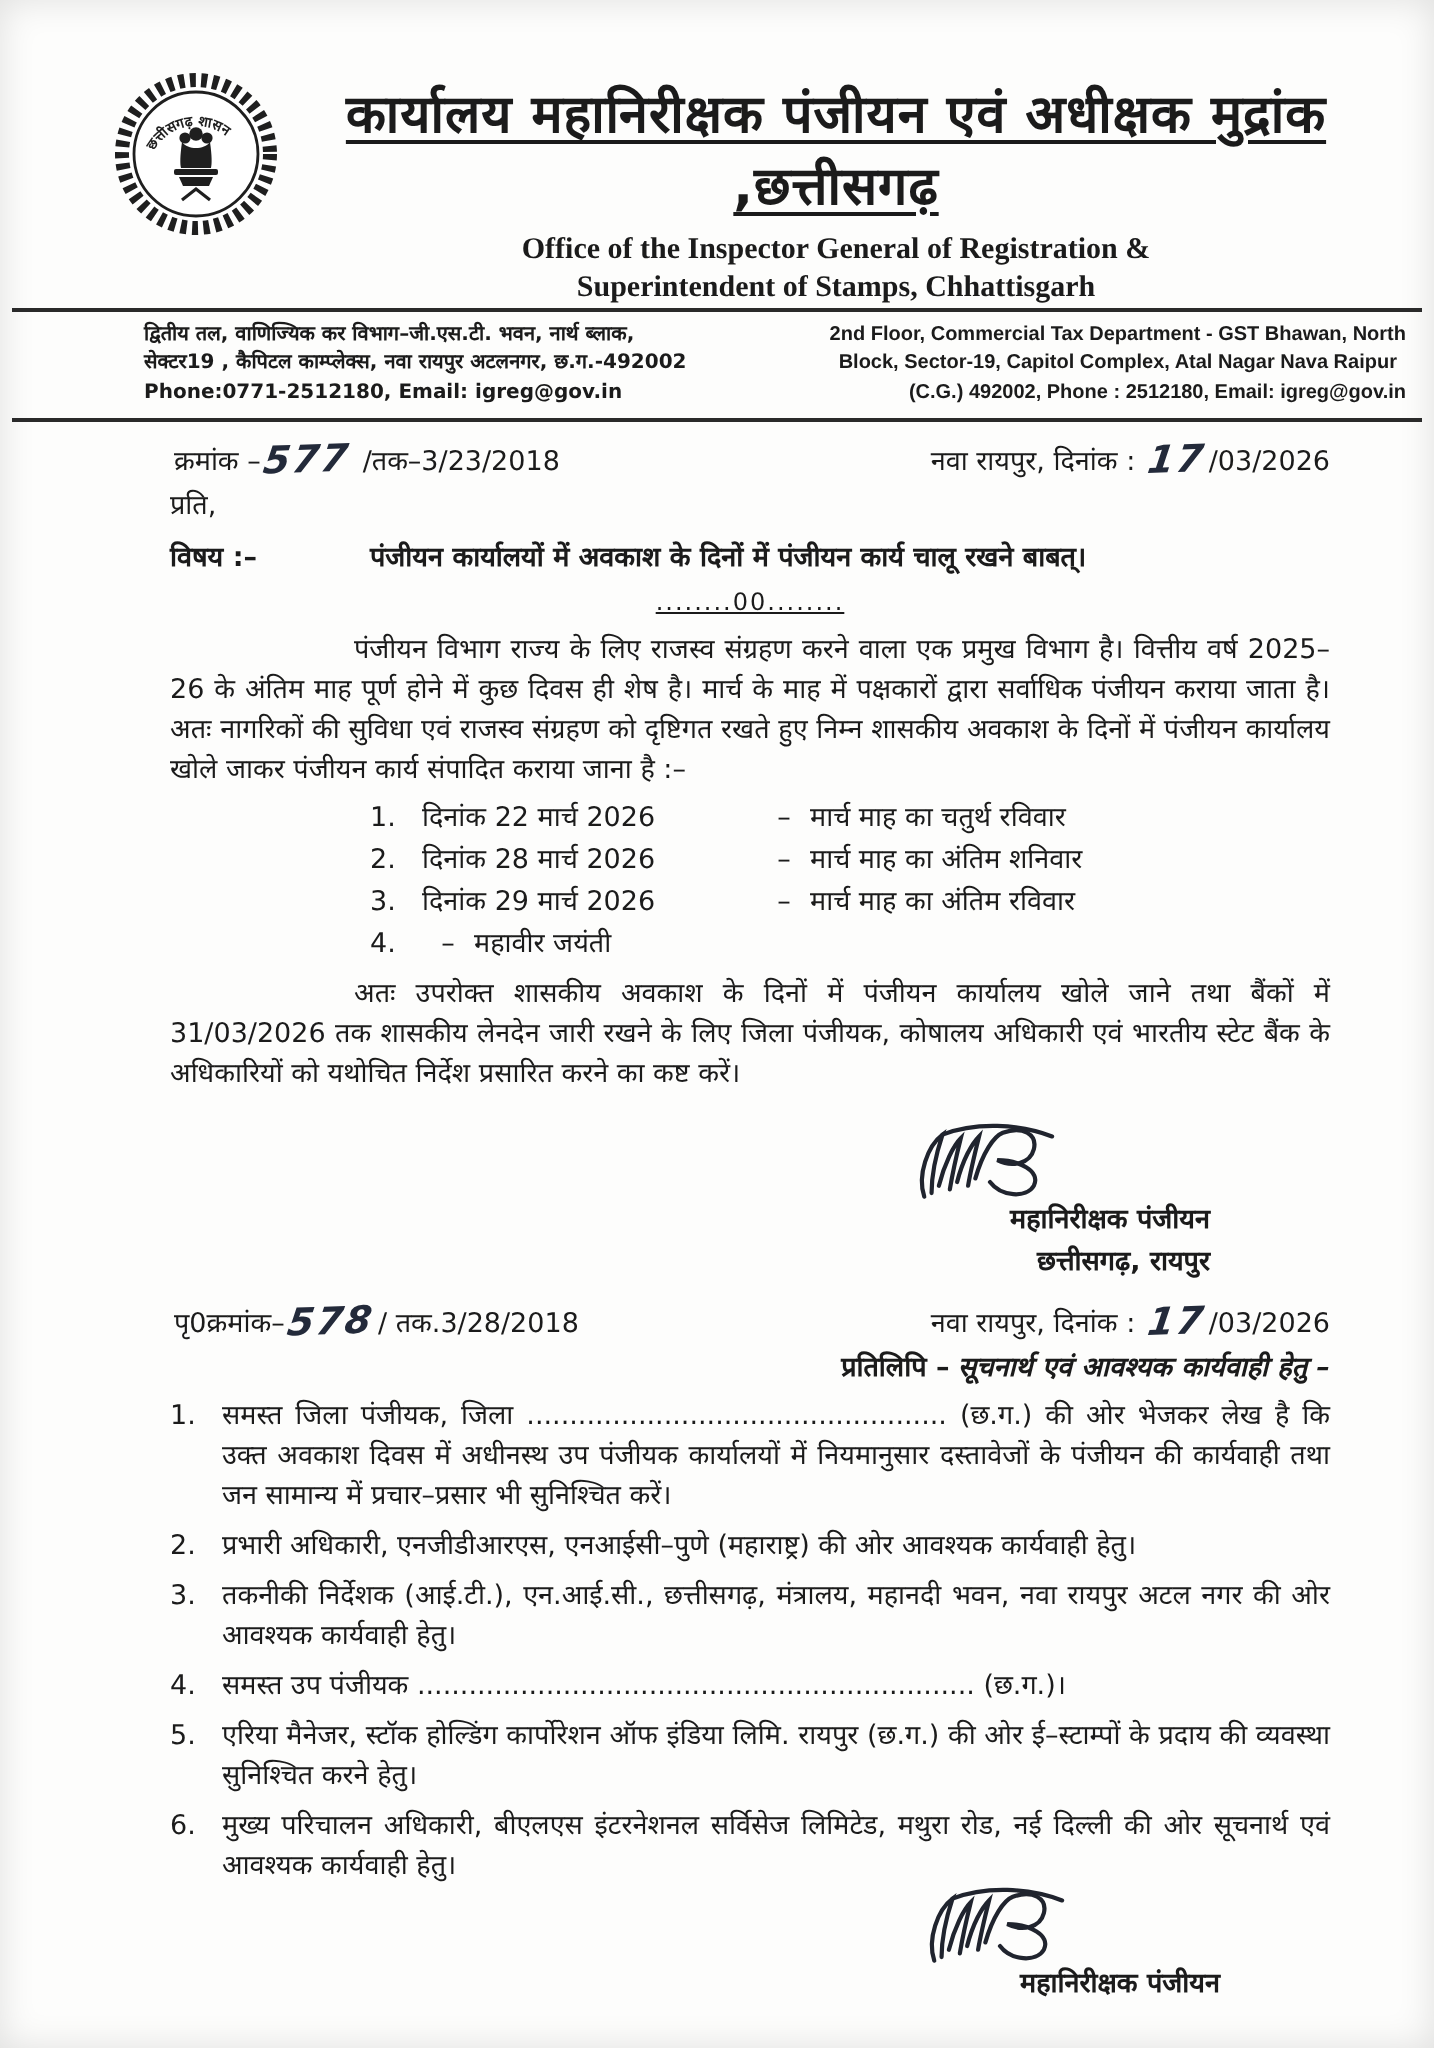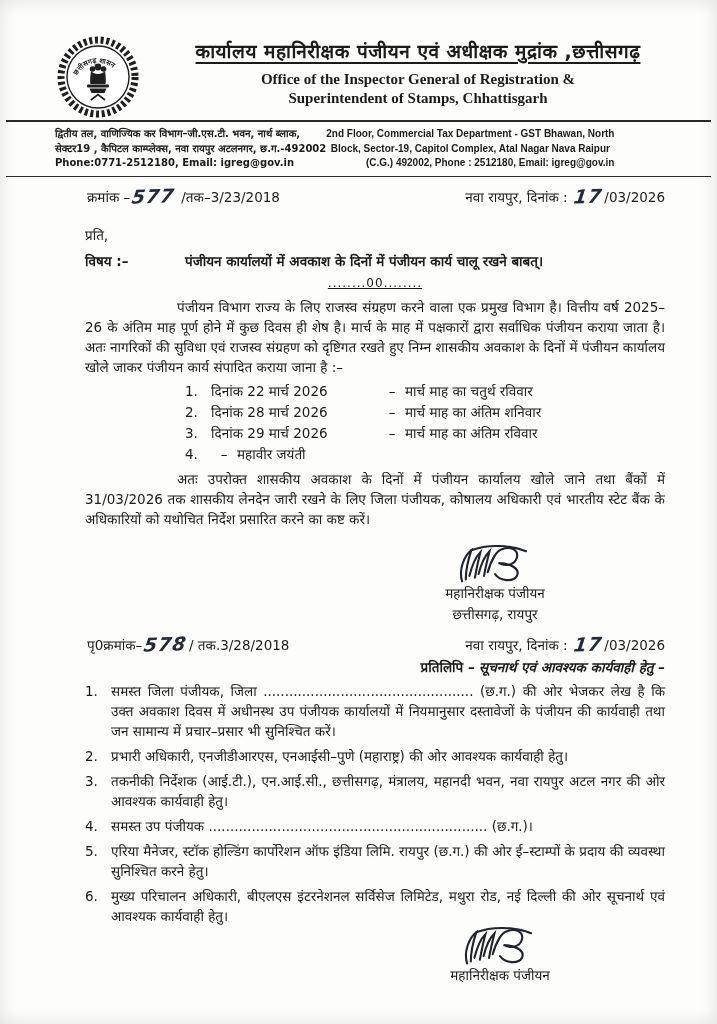--- a/index.html
+++ b/index.html
@@ -13,56 +13,56 @@
     color:#1b1b1b;
     overflow:hidden;
     box-sizing:border-box;
     padding-top:34px;
   }
   
   .header{display:flex;align-items:flex-start;padding:0 40px 0 55px;}
   .emblem{width:86px;height:86px;flex:0 0 86px;margin-right:18px;}
   .titles{flex:1;text-align:center;padding-top:4px;}
   .title-hi{
-    font-size:19px;font-weight:700;letter-spacing:.5px;
+    font-size:26px;font-weight:700;letter-spacing:.5px;
     text-decoration:underline;text-decoration-thickness:2px;text-underline-offset:4px;
     margin-bottom:6px;
   }
   .title-en{font-family:"Liberation Serif",serif;font-weight:700;font-size:15px;line-height:1.25;}
   .rule{height:2px;background:#2a2a2a;margin:0 6px;}
   .rule.thin{height:1.6px;}
   
-  .addresses{display:flex;padding:5px 14px 5px 55px;}
+  .addresses{display:flex;justify-content:space-between;padding:5px 14px 5px 72px;}
   .addr{font-size:10px;font-weight:700;line-height:1.45;}
   .addr-hi{text-align:left;}
   .addr-en{text-align:center;font-family:"Liberation Sans",sans-serif;}
   .addr-en .r{text-align:right;}
   
   .content{padding:0 52px 0 85px;font-size:13.5px;line-height:20px;}
   .ref-row{display:flex;justify-content:space-between;margin:8px 0 0 2px;align-items:baseline;}
   .hw{
     display:inline-block;font-style:italic;font-weight:700;font-size:19px;
     transform:skewX(-10deg) rotate(-2deg);letter-spacing:1px;color:#232a3a;
     padding:0 2px;position:relative;top:1px;
   }
-  .salutation{margin-top:18px;}
+  .salutation{margin-top:2px;}
   .addressee{margin-left:110px;line-height:21px;}
   .subject-row{display:flex;margin-top:6px;}
   .subject-label{width:100px;font-weight:700;flex:0 0 100px;}
   .subject-text{font-weight:700;}
   .separator{text-align:center;letter-spacing:1px;margin:2px 0 4px 0;font-size:12px;text-decoration:underline;}
   .para{text-align:justify;text-indent:92px;margin:0;}
   .holiday-list{margin:4px 0 4px 100px;}
   .holiday-row{display:flex;line-height:21px;}
   .holiday-row .n{width:26px;flex:0 0 26px;}
   .holiday-row .d{width:168px;flex:0 0 168px;}
   .holiday-row .dash{width:26px;flex:0 0 26px;text-align:center;}
   .para2{text-align:justify;text-indent:92px;margin-top:4px;}
   
-  .sig-block{width:220px;margin:4px 60px 0 auto;text-align:center;font-weight:400;line-height:21px;}
+  .sig-block{width:220px;margin:4px 60px 0 auto;text-align:right;font-weight:700;line-height:21px;}
   .sig-scribble{display:block;margin:0 auto -2px auto;}
   
   .copy-head{margin-top:2px;text-align:right;}
   .copy-label{font-weight:700;}
   .copy-purpose{font-weight:700;font-style:italic;}
   .copy-list{margin-top:4px;}
   .copy-item{display:flex;margin-bottom:5px;line-height:20px;}
   .copy-item .n{width:26px;flex:0 0 26px;}
   .copy-item .t{flex:1;text-align:justify;}
   .sig-block.bottom{margin-top:-6px;margin-right:55px;}

